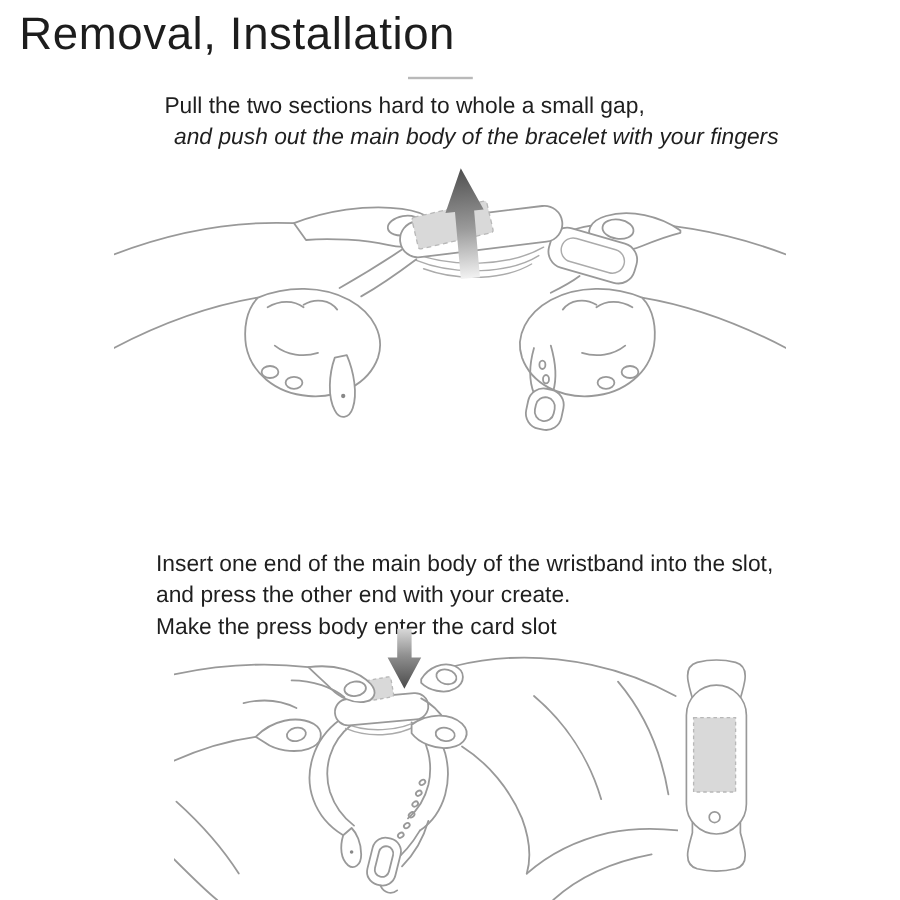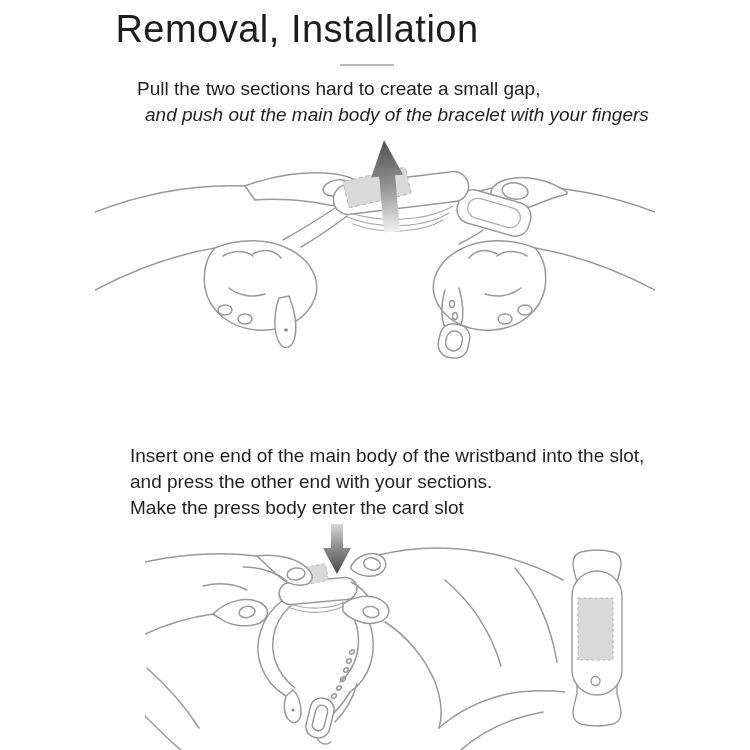--- a/index.html
+++ b/index.html
@@ -1,46 +1,46 @@
 <!DOCTYPE html>
 <html><head>
 <meta charset="utf-8">
 <style>
   html,body{margin:0;padding:0;background:#fff;}
   #stage{
     position:relative;width:750px;height:750px;background:#ffffff;
     font-family:"Liberation Sans", sans-serif;color:#1f1f1f;overflow:hidden;
   }
   .title{
-    position:absolute;left:0;top:8px;width:594px;text-align:center;
-    font-size:38px;font-weight:400;letter-spacing:0.5px;color:#1d1d1d;
+    position:absolute;left:0;top:8px;width:594px;
+    font-size:38px;font-weight:400;letter-spacing:0.5px;color:#1d1d1d;padding-left:16px;
   }
   .divider{
     position:absolute;left:340px;top:64px;width:54px;height:2px;background:#b9b9b9;
   }
   .step-text{position:absolute;font-size:19px;line-height:26px;color:#1f1f1f;white-space:nowrap;}
   .step1-text{left:137px;top:76px;}
   .step1-text .l2{margin-left:8px;font-style:italic;}
-  .step2-text{left:130px;top:443px;}
+  .step2-text{left:130px;top:458px;}
   .fig{position:absolute;}
   svg .ln{fill:none;stroke:#999;stroke-width:1.5;stroke-linecap:round;stroke-linejoin:round;}
   svg .fl{fill:#fff;stroke:#999;stroke-width:1.5;stroke-linejoin:round;}
   svg .soft{fill:none;stroke:#ababab;stroke-width:1.2;stroke-linecap:round;}
   svg .screen{fill:#d9d9d9;stroke:#b8b8b8;stroke-width:1.1;}
 </style>
 </head>
 <body>
 
 <div id="stage">
 
   <div class="title">Removal, Installation</div>
   <div class="divider"></div>
 
   <div class="step-text step1-text">
-    <div class="l1">Pull the two sections hard to create a small gap,</div>
+    <div class="l1">Pull the two sections hard to whole a small gap,</div>
     <div class="l2">and push out the main body of the bracelet with your fingers</div>
   </div>
 
   <svg class="fig" style="left:95px;top:140px;" width="560" height="260" viewBox="0 0 560 260">
     <defs>
       <linearGradient id="gradUp" x1="0" y1="0" x2="0" y2="1">
         <stop offset="0" stop-color="#4f4f4f"></stop>
         <stop offset="0.55" stop-color="#9a9a9a"></stop>
         <stop offset="1" stop-color="#f2f2f2"></stop>
       </linearGradient>
@@ -99,21 +99,21 @@
       <rect class="fl" x="351" y="191" width="16" height="20" rx="8" transform="rotate(12 359 201)"></rect>
       <ellipse class="ln" cx="357" cy="164" rx="2.5" ry="3.5"></ellipse>
       <ellipse class="ln" cx="360" cy="176" rx="2.5" ry="3.5"></ellipse>
     </g>
 
     <path d="M293,0 L309,36 L301,36 L301,92 L285,92 L285,36 L277,36 Z" fill="url(#gradUp)" transform="rotate(-5 293 46)"></path>
   </svg>
 
   <div class="step-text step2-text">
     <div>Insert one end of the main body of the wristband into the slot,</div>
-    <div>and press the other end with your sections.</div>
+    <div>and press the other end with your create.</div>
     <div>Make the press body enter the card slot</div>
   </div>
 
   <svg class="fig" style="left:145px;top:522px;" width="420" height="228" viewBox="0 0 420 228">
     <defs>
       <linearGradient id="gradDown" x1="0" y1="0" x2="0" y2="1">
         <stop offset="0" stop-color="#d8d8d8"></stop>
         <stop offset="0.45" stop-color="#8f8f8f"></stop>
         <stop offset="1" stop-color="#4a4a4a"></stop>
       </linearGradient>

